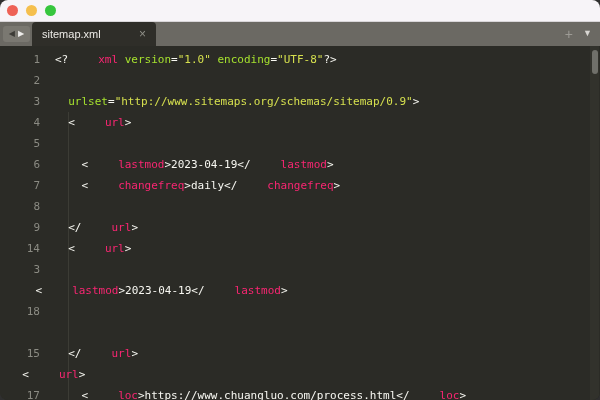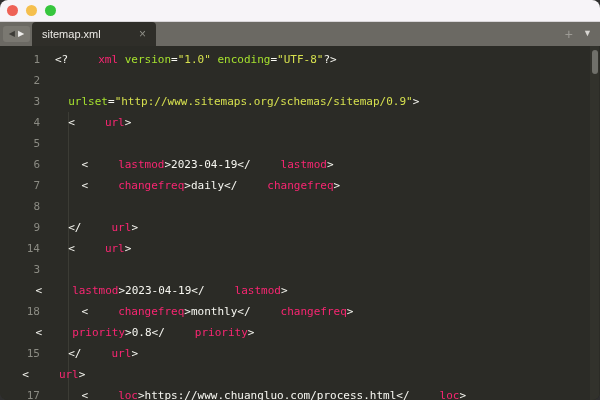--- a/index.html
+++ b/index.html
@@ -72,22 +72,22 @@
         <div class="row"><div class="ln">3</div><div class="cl"><span class="tok-plain">  </span><span class="tok-attr">urlset</span><span class="tok-plain">=</span><span class="tok-string">"http://www.sitemaps.org/schemas/sitemap/0.9"</span><span class="tok-plain">&gt;</span></div></div>
         <div class="row"><div class="ln">4</div><div class="cl"><span class="tok-plain">  &lt;</span><span class="tok-tag">url</span><span class="tok-plain">&gt;</span></div></div>
         <div class="row"><div class="ln">5</div></div>
         <div class="row"><div class="ln">6</div><div class="cl"><span class="tok-plain">    &lt;</span><span class="tok-tag">lastmod</span><span class="tok-plain">&gt;2023-04-19&lt;/</span><span class="tok-tag">lastmod</span><span class="tok-plain">&gt;</span></div></div>
         <div class="row"><div class="ln">7</div><div class="cl"><span class="tok-plain">    &lt;</span><span class="tok-tag">changefreq</span><span class="tok-plain">&gt;daily&lt;/</span><span class="tok-tag">changefreq</span><span class="tok-plain">&gt;</span></div></div>
         <div class="row"><div class="ln">8</div></div>
         <div class="row"><div class="ln">9</div><div class="cl"><span class="tok-plain">  &lt;/</span><span class="tok-tag">url</span><span class="tok-plain">&gt;</span></div></div>
         <div class="row"><div class="ln">14</div><div class="cl"><span class="tok-plain">  &lt;</span><span class="tok-tag">url</span><span class="tok-plain">&gt;</span></div></div>
         <div class="row"><div class="ln">3</div></div>
         <div class="row"><div class="cl"><span class="tok-plain">    &lt;</span><span class="tok-tag">lastmod</span><span class="tok-plain">&gt;2023-04-19&lt;/</span><span class="tok-tag">lastmod</span><span class="tok-plain">&gt;</span></div></div>
-        <div class="row"><div class="ln">18</div><div class="cl"><span class="tok-plain">    &lt;</span><span class="tok-tag">changefreq</span><span class="tok-plain">&gt;monthly&lt;/</span><span class="tok-tag">changefreq</span><span class="tok-plain">&gt;</span></div></div>
-        <div class="row"><div class="cl"><span class="tok-plain">    &lt;</span><span class="tok-tag">priority</span><span class="tok-plain">&gt;0.8&lt;/</span><span class="tok-tag">priority</span><span class="tok-plain">&gt;</span></div></div>
+        <div class="row"><div class="ln">18</div></div>
+        <div class="row"></div>
         <div class="row"><div class="ln">15</div><div class="cl"><span class="tok-plain">  &lt;/</span><span class="tok-tag">url</span><span class="tok-plain">&gt;</span></div></div>
         <div class="row"><div class="cl"><span class="tok-plain">  &lt;</span><span class="tok-tag">url</span><span class="tok-plain">&gt;</span></div></div>
         <div class="row"><div class="ln">17</div><div class="cl"><span class="tok-plain">    &lt;</span><span class="tok-tag">loc</span><span class="tok-plain">&gt;https://www.chuangluo.com/process.html&lt;/</span><span class="tok-tag">loc</span><span class="tok-plain">&gt;</span></div></div>
       </div>
     <div class="scroll-track"></div>
     <div class="scroll-thumb"></div>
   </div>
 
 </div>
 

